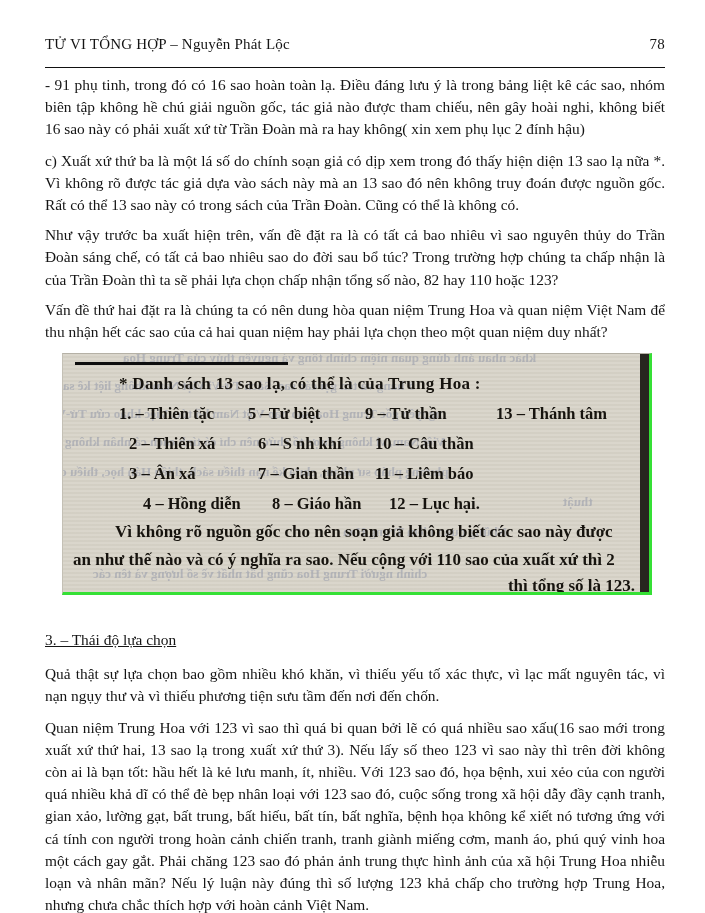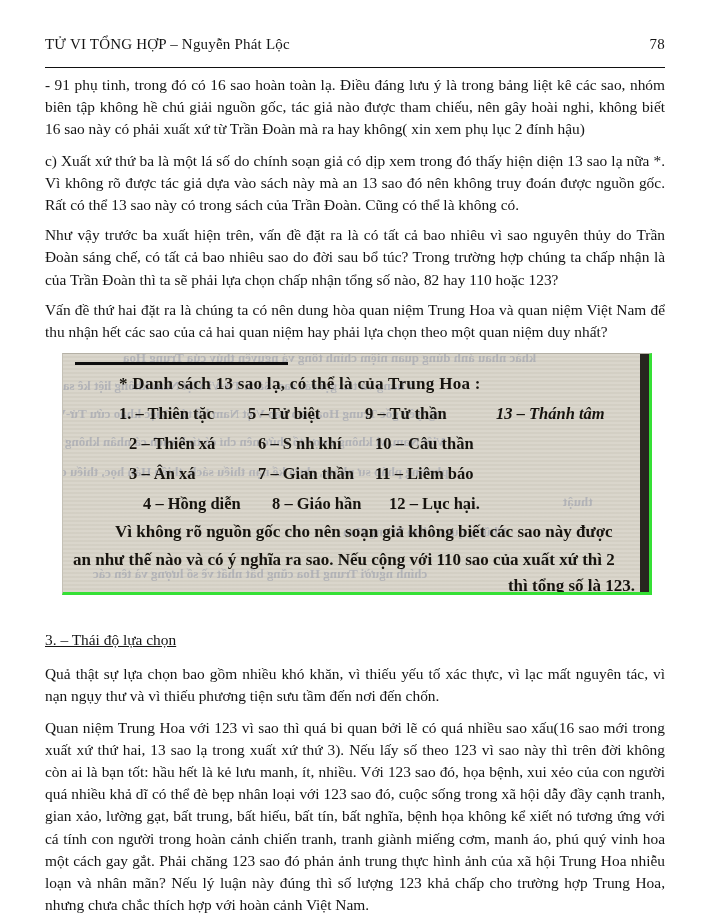--- a/index.html
+++ b/index.html
@@ -51,21 +51,21 @@
     background:#0d0d0d;
   }
   .scan-title {
     position:absolute; left:56px; top:20px;
     font-size:17px; letter-spacing:0.3px;
   }
   .srow { position:absolute; display:flex; font-size:16.5px; }
   .srow .c1 { width:129px; }
   .srow .c2 { width:117px; }
   .srow .c3 { width:131px; }
-  .srow .c4 { white-space:nowrap;font-style:italic; }
+  .srow .c4 { white-space:nowrap; }
   .scan-note {
     position:absolute; left:10px; right:14px;
     font-size:17px; text-align:justify;
   }
   .bleed {
     position:absolute;
     transform:scaleX(-1);
     color:#8e94a8;
     opacity:0.5;
     filter:blur(0.5px);

